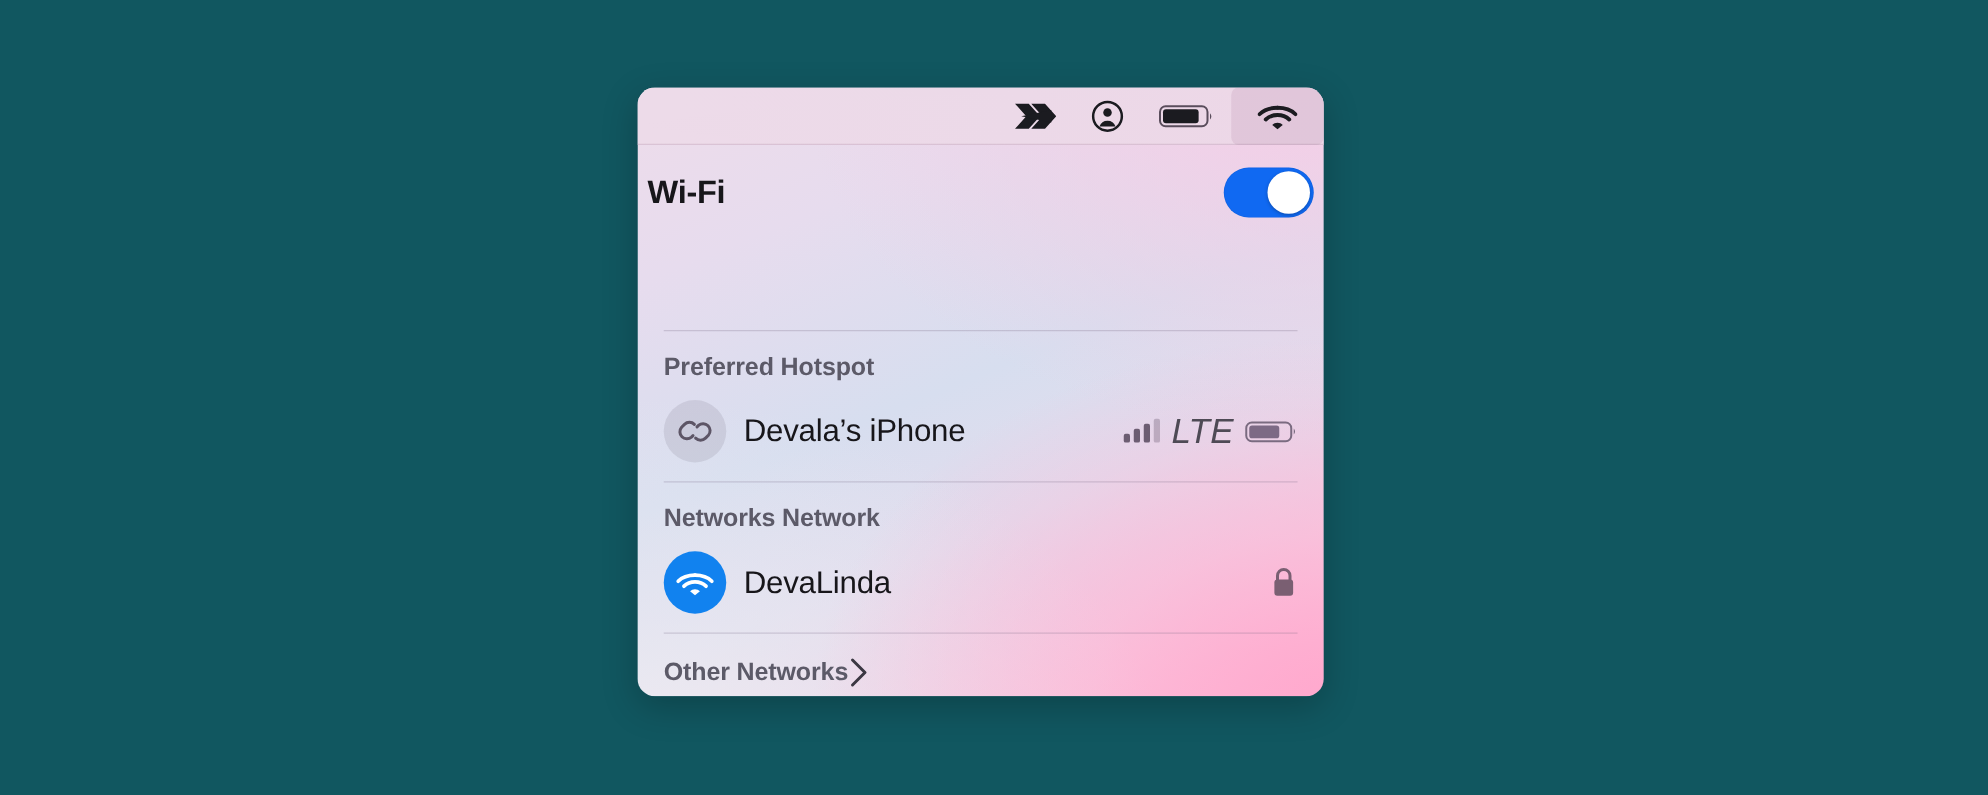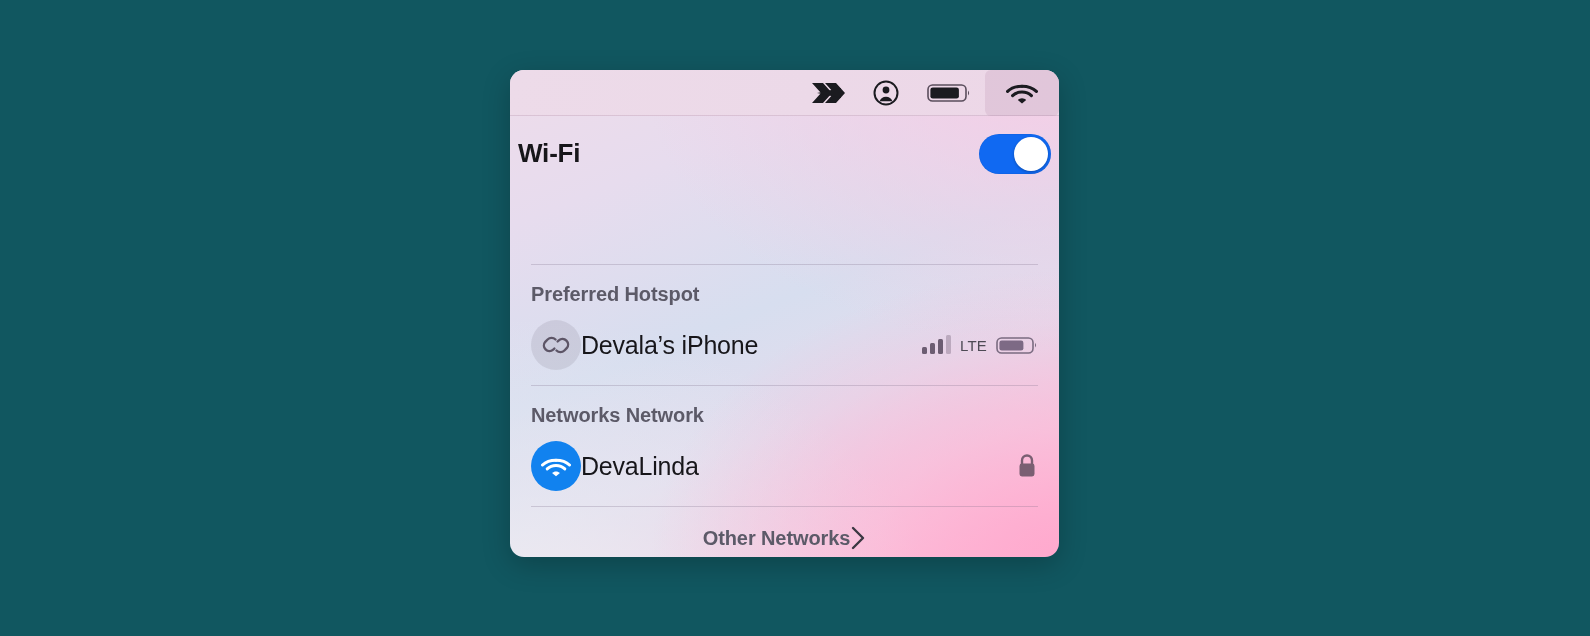--- a/index.html
+++ b/index.html
@@ -123,49 +123,50 @@
   .net-icon-wrap {
     width: 50px; height: 50px;
     border-radius: 50%;
     display: flex; align-items: center; justify-content: center;
     flex: 0 0 auto;
   }
   .net-icon-wrap.gray { background: rgba(120,110,130,0.17); }
   .net-icon-wrap.blue { background: #1182ef; }
 
   .net-name {
-    margin-left: 0;
+    margin-left: 14px;
     font-size: 25px;
     color: #17161a;
     letter-spacing: -0.2px;
     white-space: nowrap;
   }
   .net-right {
     margin-left: auto;
     display: flex;
     align-items: center;
     gap: 9px;
   }
   .lte-label {
-    font-size: 15px;
+    font-size: 28px;
     color: #4e4a55;
     letter-spacing: 0.2px;
+    font-style: italic;
   }
   .bars { display: flex; align-items: flex-end; gap: 3px; height: 18px; }
   .bars i {
     display: block; width: 5px; border-radius: 1.5px;
     background: #6c5d72;
   }
   .bars i.b1 { height: 7px; }
   .bars i.b2 { height: 11px; }
   .bars i.b3 { height: 15px; }
   .bars i.b4 { height: 19px; background: rgba(108,93,114,0.35); }
 
   
-  #other-row { top: 444px; height: 48px; padding: 0 21px; justify-content: center; }
+  #other-row { top: 444px; height: 48px; padding: 0 21px; justify-content: flex-start; }
   #other-label { font-size: 20px; font-weight: 700; color: #5c5a68; letter-spacing: -0.1px; }
 </style>
 </head>
 <body>
 
 <div id="wifi-panel">
 
   <div id="menubar-strip">
 
     <div class="mb-item">

